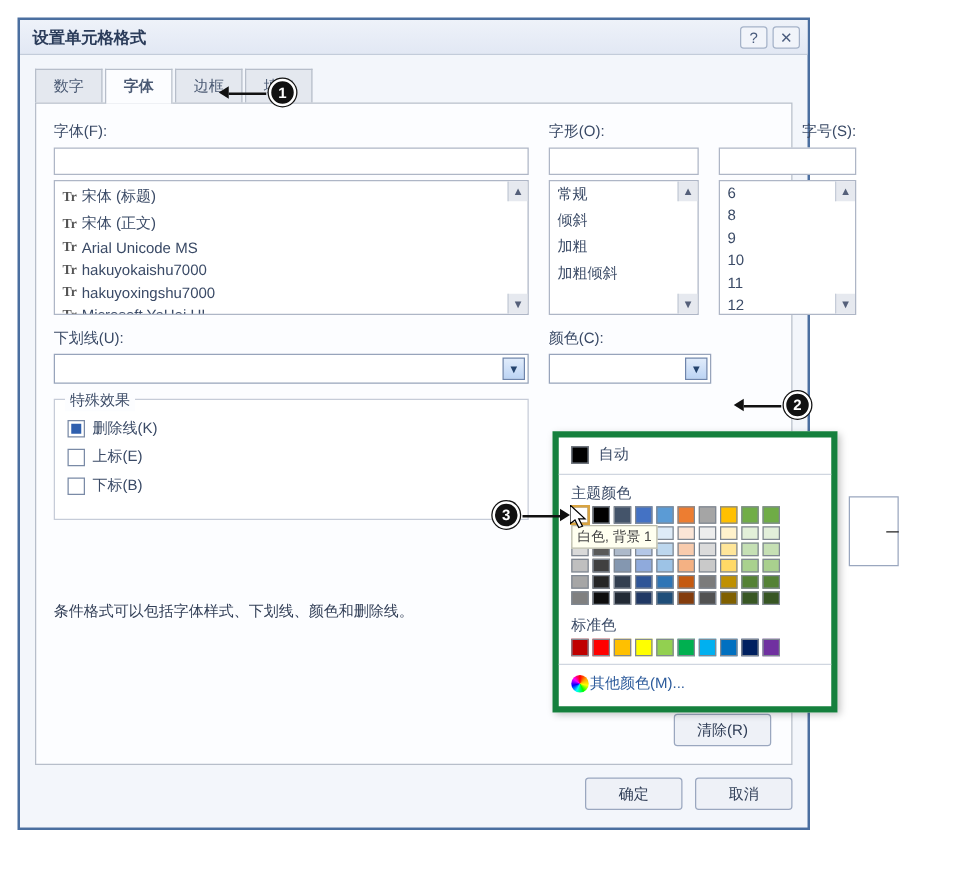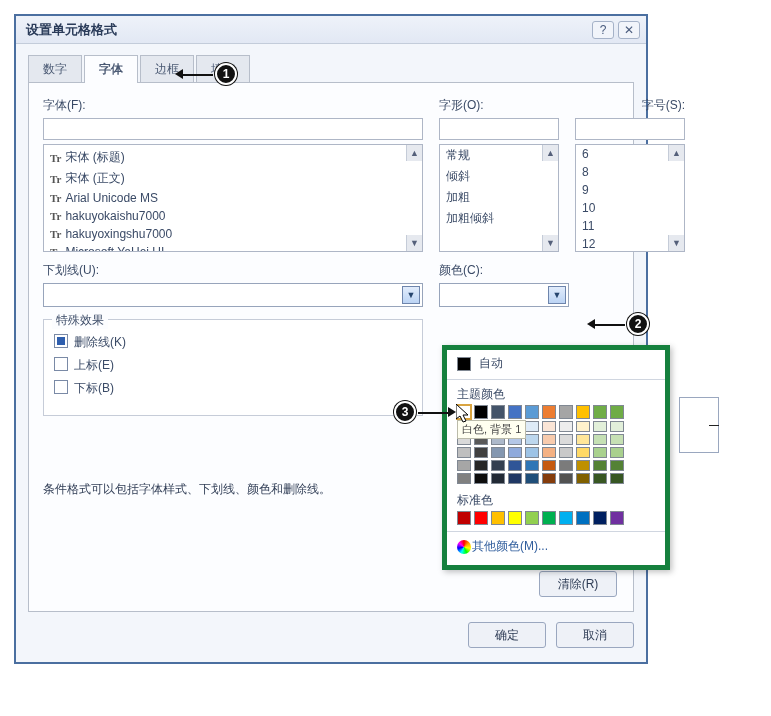--- a/index.html
+++ b/index.html
@@ -91,21 +91,21 @@
     margin-top:12px;
     border:1px solid #c6ccd8;
     background:#fff;
     width:380px;
     padding: 8px 10px 12px 10px;
     position:relative;
   }
   .group-title {
     position:absolute; top:-8px; left:8px; background:#fcfdff; padding:0 4px; color:#3a4a66;
   }
-  .check-row { display:flex; align-items:flex-start; gap:6px; margin:6px 0; color:#3a4a66;}
+  .check-row { display:flex; align-items:center; gap:6px; margin:6px 0; color:#3a4a66;}
   .chk { width:14px;height:14px;border:1px solid #7a8aa6;display:inline-flex;align-items:center;justify-content:center;background:#fff;}
   .chk.filled { background:#fff;}
   .chk.filled::after{content:"";width:8px;height:8px;background:#2f5fae;}
 
   .hint { margin-top: 65px; color:#323f57;}
 
   .clear-btn-row { position:absolute; right:16px; bottom:14px;}
   .btn {
     min-width:78px;height:26px;border:1px solid #9aa7bf;background:#eef1f7;color:#2e3c55;
     border-radius:3px;display:inline-flex;align-items:center;justify-content:center;cursor:pointer;

